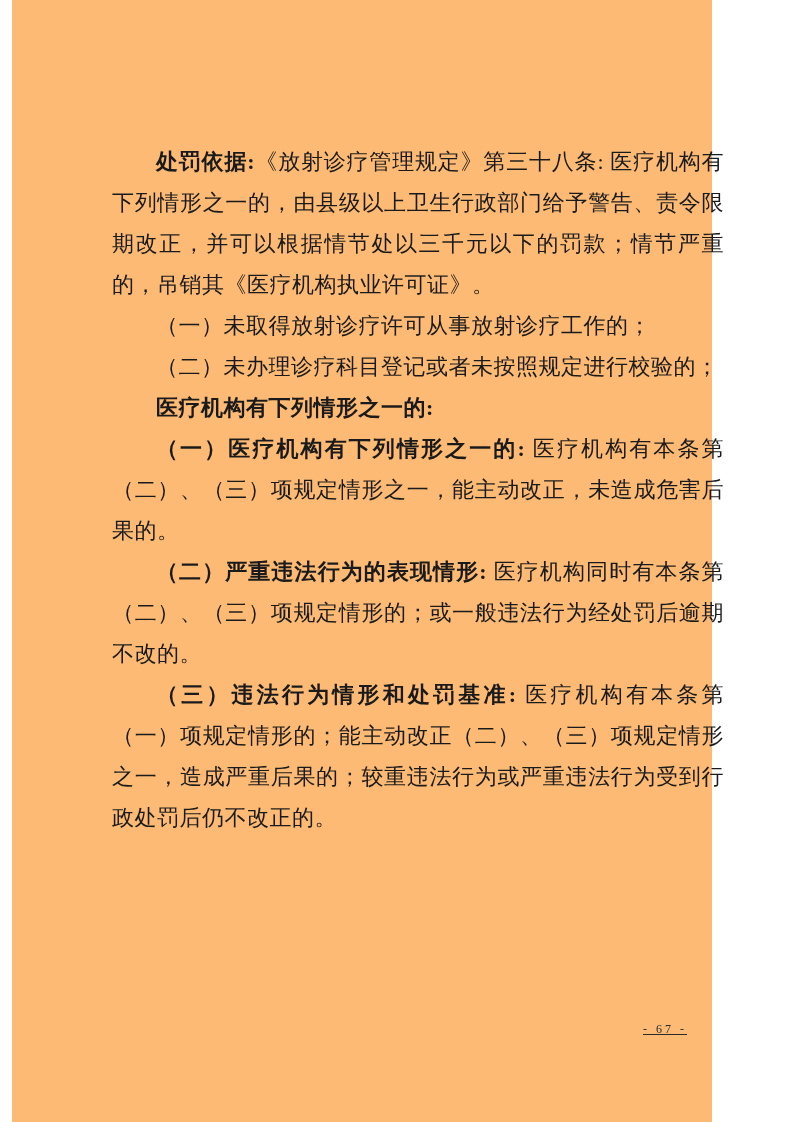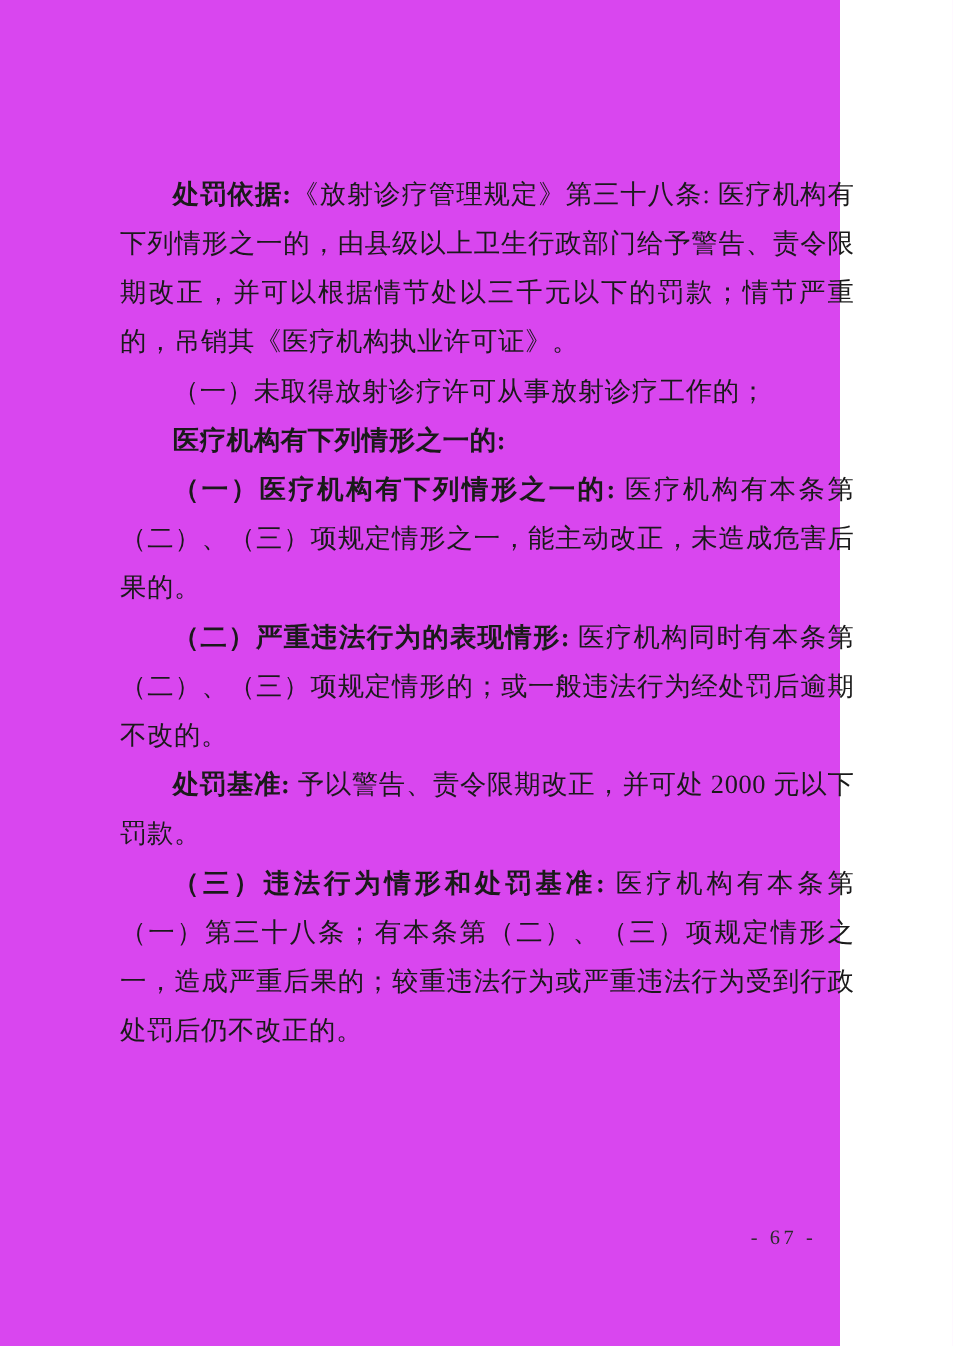--- a/index.html
+++ b/index.html
@@ -10,25 +10,25 @@
   body {
     width: 794px;
     height: 1122px;
     position: relative;
     font-family: "Liberation Serif", "DejaVu Serif", serif;
     color: #1a1a1a;
     overflow: hidden;
   }
   .page {
     position: absolute;
-    left: 0;
+    left: 12px;
     top: 0;
     width: 700px;
     height: 1122px;
-    background: #d946ef;
+    background: #fdba74;
   }
   .content {
     position: absolute;
     left: 100px;
     top: 141px;
     width: 612px;
   }
   .para {
     margin: 0;
     font-size: 22px;
@@ -40,45 +40,46 @@
   }
   .para b {
     font-weight: 700;
   }
   .page-number {
     position: absolute;
     left: 608px;
     top: 1022px;
     width: 90px;
     text-align: center;
-    font-size: 17px;
+    font-size: 12px;
     letter-spacing: 3px;
     color: #2b2b2b;
     font-family: "Liberation Serif", "DejaVu Serif", serif;
+    text-decoration: underline;
   }
 </style>
 </head>
 <body>
 
 <div class="page">
   <div class="content">
 
     <p class="para"><b>处罚依据:</b><span>《放射诊疗管理规定》第三十八条: 医疗机构有下列情形之一的，由县级以上卫生行政部门给予警告、责令限期改正，并可以根据情节处以三千元以下的罚款；情节严重的，吊销其《医疗机构执业许可证》。</span></p>
 
     <p class="para"><b></b><span>（一）未取得放射诊疗许可从事放射诊疗工作的；</span></p>
 
+    <p class="para"><b></b><span>（二）未办理诊疗科目登记或者未按照规定进行校验的；</span></p>
 
 
     <p class="para"><b>医疗机构有下列情形之一的:</b><span></span></p>
 
     <p class="para"><b>（一）医疗机构有下列情形之一的:</b><span> 医疗机构有本条第（二）、（三）项规定情形之一，能主动改正，未造成危害后果的。</span></p>
 
 
     <p class="para"><b>（二）严重违法行为的表现情形:</b><span> 医疗机构同时有本条第（二）、（三）项规定情形的；或一般违法行为经处罚后逾期不改的。</span></p>
 
-    <p class="para"><b>处罚基准:</b><span> 予以警告、责令限期改正，并可处 2000 元以下罚款。</span></p>
 
-    <p class="para"><b>（三）违法行为情形和处罚基准:</b><span> 医疗机构有本条第（一）第三十八条；有本条第（二）、（三）项规定情形之一，造成严重后果的；较重违法行为或严重违法行为受到行政处罚后仍不改正的。</span></p>
+    <p class="para"><b>（三）违法行为情形和处罚基准:</b><span> 医疗机构有本条第（一）项规定情形的；能主动改正（二）、（三）项规定情形之一，造成严重后果的；较重违法行为或严重违法行为受到行政处罚后仍不改正的。</span></p>
 
   </div>
 
   <div class="page-number">- 67 -</div>
 </div>
 
 </body></html>

